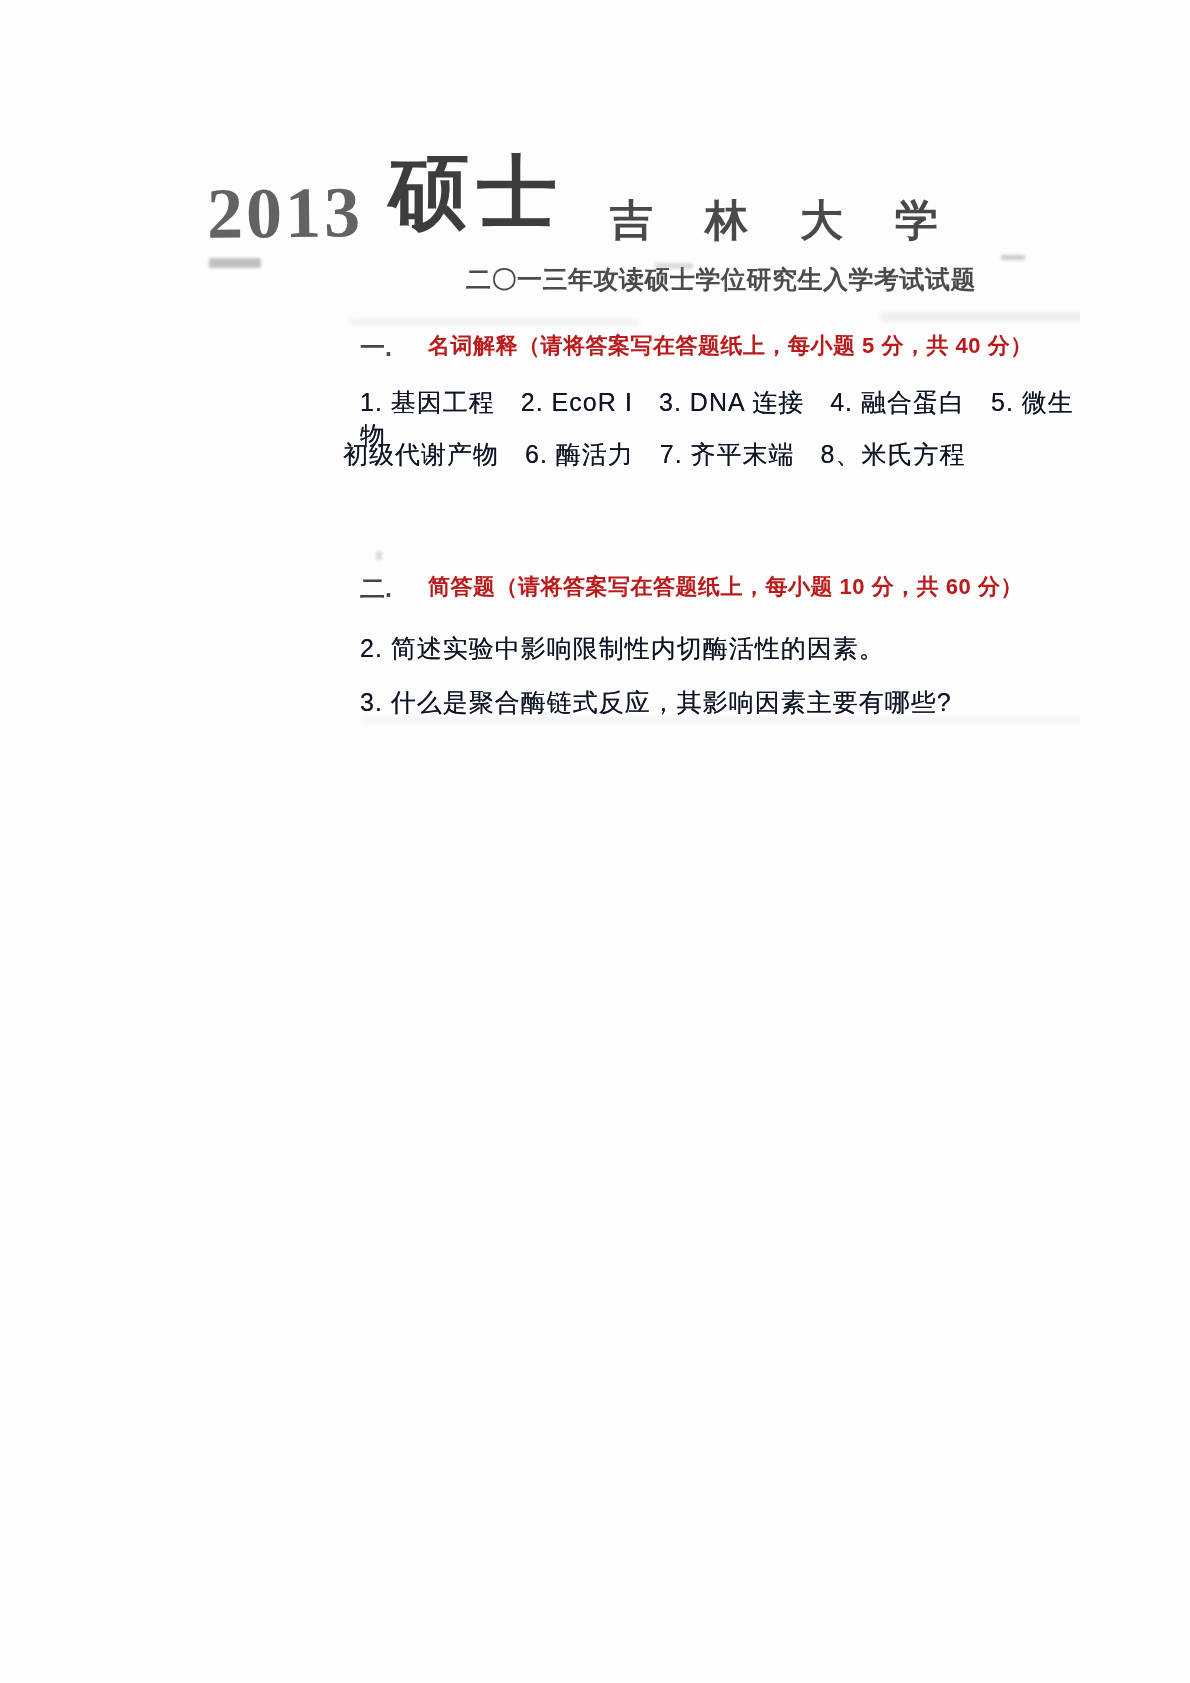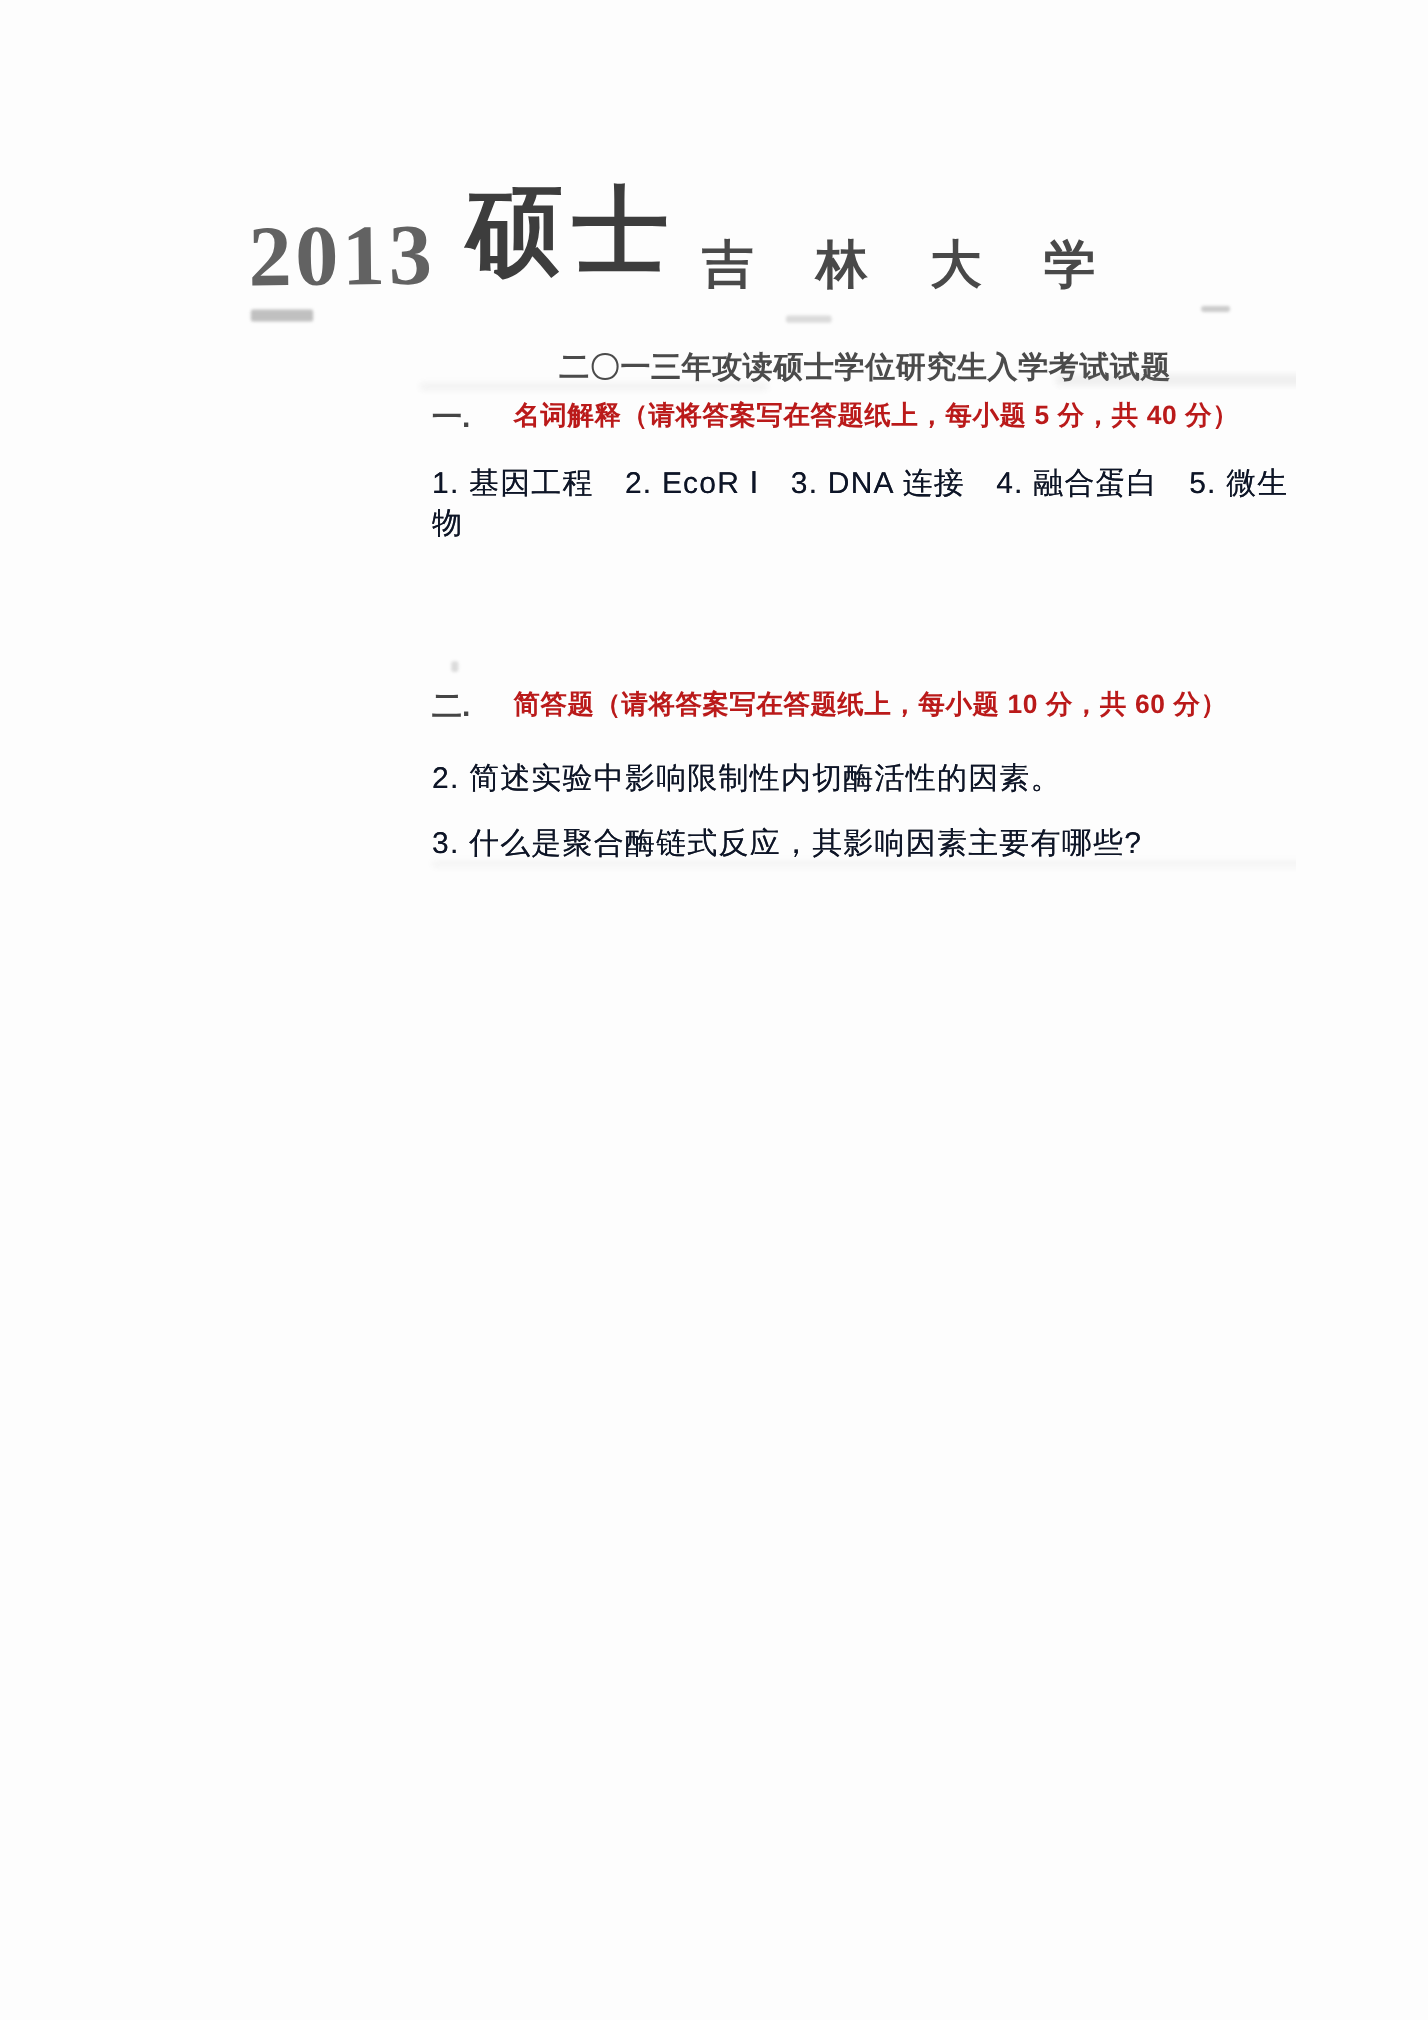--- a/index.html
+++ b/index.html
@@ -30,28 +30,28 @@
     font-size: 72px; font-weight: bold;
     color: #636363; letter-spacing: 3px;
     transform: rotate(-0.6deg);
   }
   .degree {
     left: 279px; top: 140px;
     font-size: 80px; font-weight: bold;
     color: #3e3e3e; letter-spacing: 8px;
   }
   .university {
-    left: 475px; top: 192px;
+    left: 500px; top: 192px;
     font-size: 43px; font-weight: bold;
     color: #4a4a4a; letter-spacing: 52px;
   }
   .subtitle {
     left: 356px; top: 263px;
     font-size: 25px; font-weight: bold;
-    color: #4c4c4c; letter-spacing: 0.5px; margin-top: 26px;
+    color: #4c4c4c; letter-spacing: 0.5px;
   }
   .sec {
     left: 250px;
     display: flex;
     align-items: flex-start;
   }
   .sec-num {
     font-size: 25px; font-weight: bold;
     width: 68px; flex: none;
     color: #464646;
@@ -99,20 +99,21 @@
     <div class="abs degree">硕士</div>
     <div class="abs university">吉林大学</div>
     <div class="abs subtitle">二〇一三年攻读硕士学位研究生入学考试试题</div>
 
     <div class="abs sec sec1">
       <span class="sec-num">一.</span>
       <span class="sec-text">名词解释（请将答案写在答题纸上，每小题 5 分，共 40 分）</span>
     </div>
 
     <div class="abs line terms1">1. 基因工程　2. EcoR Ⅰ　3. DNA 连接　4. 融合蛋白　5. 微生物</div>
+    <div class="abs line terms2">初级代谢产物　6. 酶活力　7. 齐平末端　8、米氏方程</div>
 
     <div class="abs sec sec2">
       <span class="sec-num">二.</span>
       <span class="sec-text">简答题（请将答案写在答题纸上，每小题 10 分，共 60 分）</span>
     </div>
 
     <div class="abs line q1">2. 简述实验中影响限制性内切酶活性的因素。</div>
     <div class="abs line q2">3. 什么是聚合酶链式反应，其影响因素主要有哪些?</div>
 
     <div class="artifact a1"></div>

